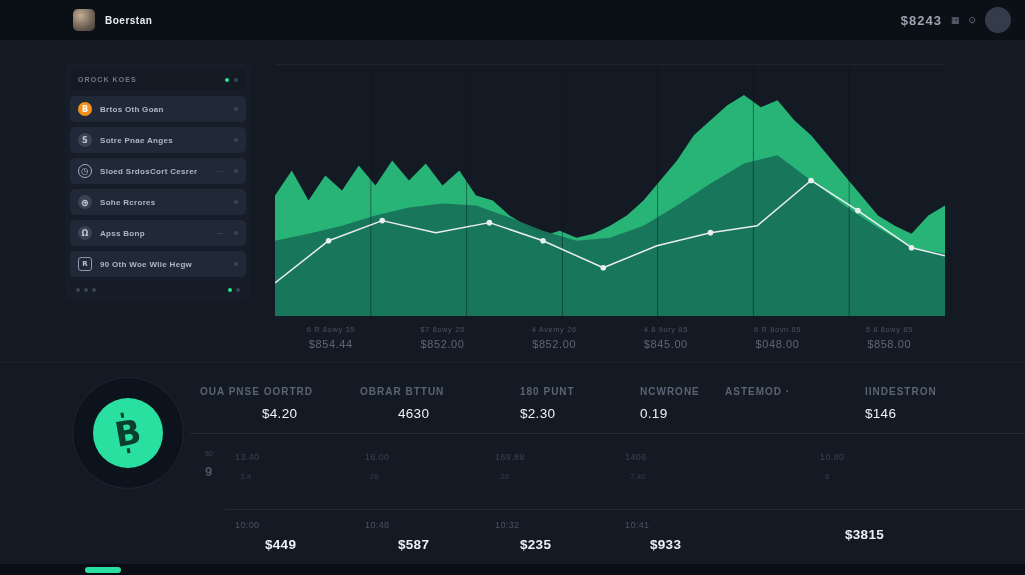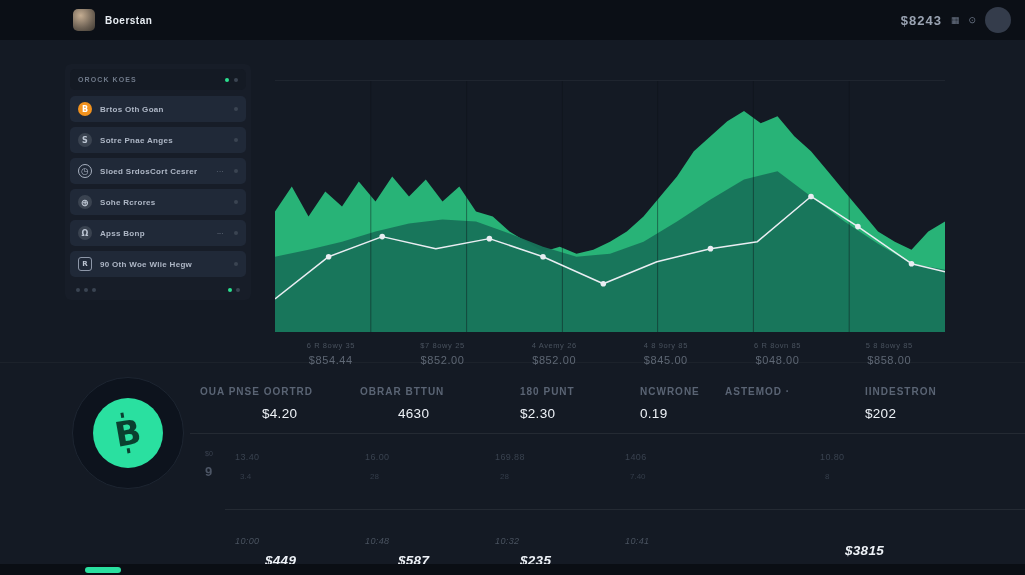--- a/index.html
+++ b/index.html
@@ -36,21 +36,21 @@
   .icon-coin{background:#3a4350;color:#bcc5d2;}
   .icon-clock{border:1px solid #a7b0bf;color:#a7b0bf;font-size:9px;line-height:1;}
   .icon-globe{background:#3a4350;color:#bcc5d2;font-size:10px;}
   .icon-headset{background:#3a4350;color:#bcc5d2;}
   .icon-rsq{border:1px solid #8d97a8;border-radius:3px;color:#bcc5d2;font-size:7px;}
   .icon-target{border:3px solid #e8472e;background:#141a24;}
   .sb-footer{display:flex;justify-content:space-between;align-items:center;padding:6px 6px 3px 6px;}
   .dotrow{display:flex;gap:4px;}
 
   
-  .chart-panel{position:absolute;left:275px;top:80px;width:670px;}
+  .chart-panel{position:absolute;left:275px;top:64px;width:670px;}
   .chart-svg{display:block;width:670px;height:252px;border-top:1px solid rgba(255,255,255,.05);cursor:crosshair;}
   .chart-ticks{display:flex;width:670px;margin-top:9px;}
   .tick{flex:1;text-align:center;}
   .tick-l1{font-size:7.5px;color:#49525e;letter-spacing:.6px;}
   .tick-l2{font-size:11px;color:#5d6673;margin-top:4px;letter-spacing:.6px;}
 
   
   .divider{position:absolute;height:1px;background:rgba(255,255,255,.07);}
   .stats-row1{position:absolute;left:200px;top:386px;display:grid;grid-template-columns:160px 160px 120px 85px 140px 160px;}
   .s1-label{font-size:10px;letter-spacing:1px;color:#5a6474;font-weight:bold;white-space:nowrap;}
@@ -58,21 +58,21 @@
   .stats-row1 .cell:nth-child(1) .s1-value{padding-left:62px;}
   .stats-row1 .cell:nth-child(2) .s1-value{padding-left:38px;}
 
   .row2-left{position:absolute;left:205px;top:450px;}
   .r2l-top{font-size:7px;color:#3a4250;}
   .r2l-bottom{font-size:13px;color:#4c5565;margin-top:7px;font-weight:bold;}
   .stats-row2{position:absolute;left:235px;top:452px;display:grid;grid-template-columns:130px 130px 130px 195px 160px;}
   .s2-top{font-size:9px;color:#39424f;letter-spacing:.4px;}
   .s2-bottom{font-size:8px;color:#343d4a;margin-top:10px;padding-left:5px;}
 
-  .stats-row3{position:absolute;left:235px;top:536px;display:grid;grid-template-columns:130px 130px 130px 220px 160px;font-style:italic;}
+  .stats-row3{position:absolute;left:235px;top:520px;display:grid;grid-template-columns:130px 130px 130px 220px 160px;}
   .s3-time{font-size:9px;color:#49525f;letter-spacing:.4px;}
   .s3-value{font-size:13.5px;font-weight:bold;color:#edf1f6;margin-top:7px;letter-spacing:.3px;}
   .stats-row3 .cell:nth-child(1) .s3-value{padding-left:30px;}
   .stats-row3 .cell:nth-child(2) .s3-value{padding-left:33px;}
   .stats-row3 .cell:nth-child(3) .s3-value{padding-left:25px;}
   .stats-row3 .cell:nth-child(4) .s3-value{padding-left:25px;}
 
   
   .coin-outer{position:absolute;left:72px;top:377px;width:112px;height:112px;border-radius:50%;
               background:#0d131d;border:1px solid #1d2531;}
@@ -239,21 +239,21 @@
     <div class="cell">
       <div class="s1-label">NCWRONE</div>
       <div class="s1-value">0.19</div>
     </div>
     <div class="cell">
       <div class="s1-label">ASTEMOD ·</div>
       <div class="s1-value"></div>
     </div>
     <div class="cell">
       <div class="s1-label">IINDESTRON</div>
-      <div class="s1-value">$202</div>
+      <div class="s1-value">$146</div>
     </div>
   </div>
 
   <div class="row2-left">
     <div class="r2l-top">$0</div>
     <div class="r2l-bottom">9</div>
   </div>
   <div class="stats-row2">
     <div class="cell">
       <div class="s2-top">13.40</div>
@@ -285,20 +285,21 @@
     <div class="cell">
       <div class="s3-time">10:48</div>
       <div class="s3-value">$587</div>
     </div>
     <div class="cell">
       <div class="s3-time">10:32</div>
       <div class="s3-value">$235</div>
     </div>
     <div class="cell">
       <div class="s3-time">10:41</div>
+      <div class="s3-value">$933</div>
     </div>
     <div class="cell">
       <div class="s3-time"></div>
       <div class="s3-value">$3815</div>
     </div>
   </div>
 
   <footer class="bottombar">
     <span class="bottom-pill"></span>
   </footer>

